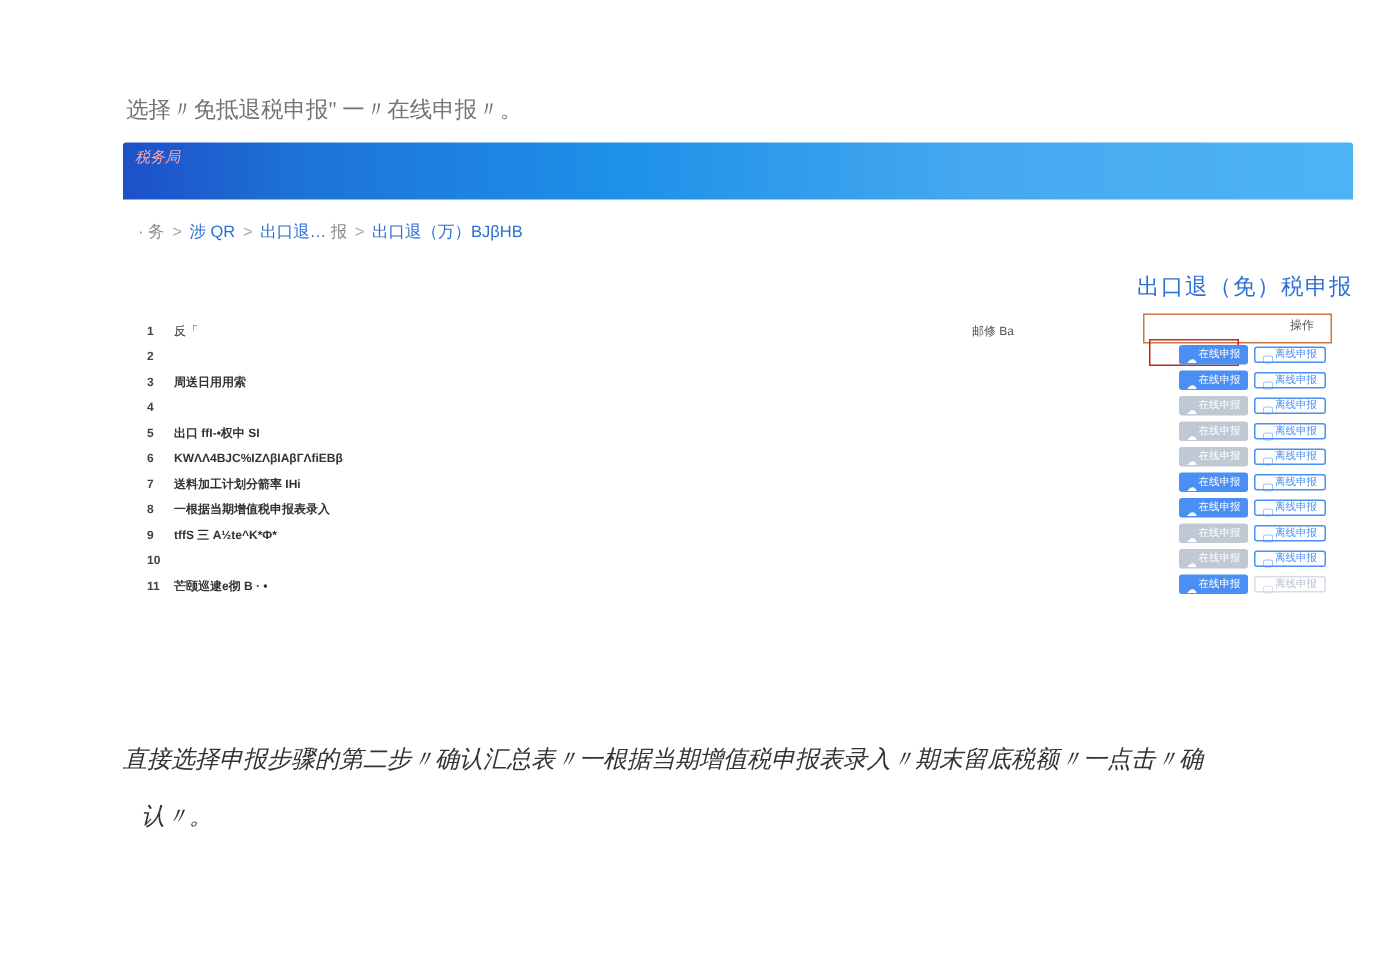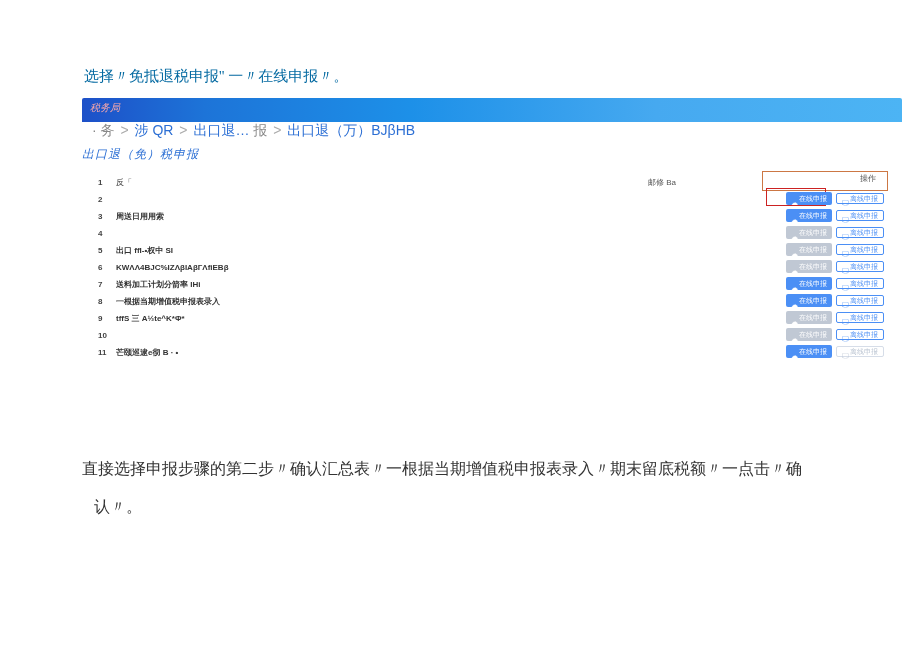--- a/index.html
+++ b/index.html
@@ -6,58 +6,56 @@
     body {
       width: 920px;
       height: 651px;
       background: #ffffff;
       font-family: "Microsoft YaHei", Arial, sans-serif;
       font-size: 12px;
       color: #333;
       overflow: hidden;
     }
     .instruction-top {
-      padding: 47px 0 0 84px;
+      padding: 64px 0 0 84px;
       font-size: 15px;
-      color: #0369a1;
+      color: #737373;
       font-family: "SimSun", serif;
-      margin-top: 20px;
     }
     .screenshot {
       margin: 12px 18px 0 82px;
       position: relative;
     }
     .system-header {
-      height: 24px;
+      height: 38px;
       background: linear-gradient(to right, #1d50c8 0%, #1d74d8 15%, #1d90e8 40%, #46a9f0 70%, #4cb4f4 100%);
       border-radius: 2px 2px 0 0;
       position: relative;
     }
     .system-header-logo {
       position: absolute;
       left: 8px;
       top: 3px;
       color: #ffaaaa;
       font-size: 10px;
       font-style: italic;
     }
     .breadcrumb {
-      padding: 0 10px;
-      font-size: 14px;
+      padding: 14px 10px;
+      font-size: 11px;
       color: #888;
     }
     .breadcrumb .crumb-link { color: #2c6fd4; }
     .breadcrumb .crumb-sep { color: #aaa; margin: 0 2px; }
     .content-title {
-      text-align: left;
+      text-align: right;
       color: #2c6fd4;
-      font-size: 12px;
+      font-size: 15px;
       padding: 6px 0 10px 0;
       letter-spacing: 1px;
-      font-style: italic;
     }
     .list-container {
       position: relative;
       padding: 0 0 0 8px;
     }
     .list-row {
       display: flex;
       align-items: center;
       height: 17px;
       font-size: 8px;
@@ -153,20 +151,21 @@
       height: 18px;
       border: 1px solid #cc2222;
       pointer-events: none;
     }
     .instruction-bottom {
       margin: 90px 0 0 82px;
       font-size: 16px;
       color: #333;
       line-height: 2.4;
       font-family: "SimSun", serif;
+      font-style: italic;
     }
     .instruction-bottom .line2 {
       padding-left: 12px;
     }
   </style>
 </head>
 <body>
 
 <div class="instruction-top">选择〃免抵退税申报'' 一〃在线申报〃。</div>
 

